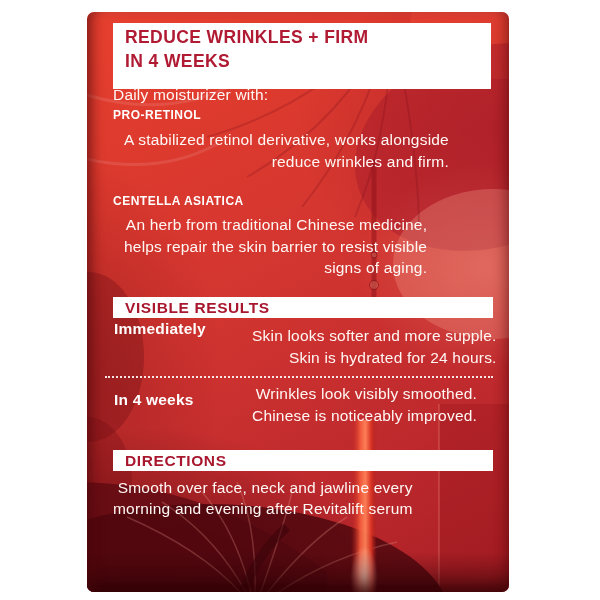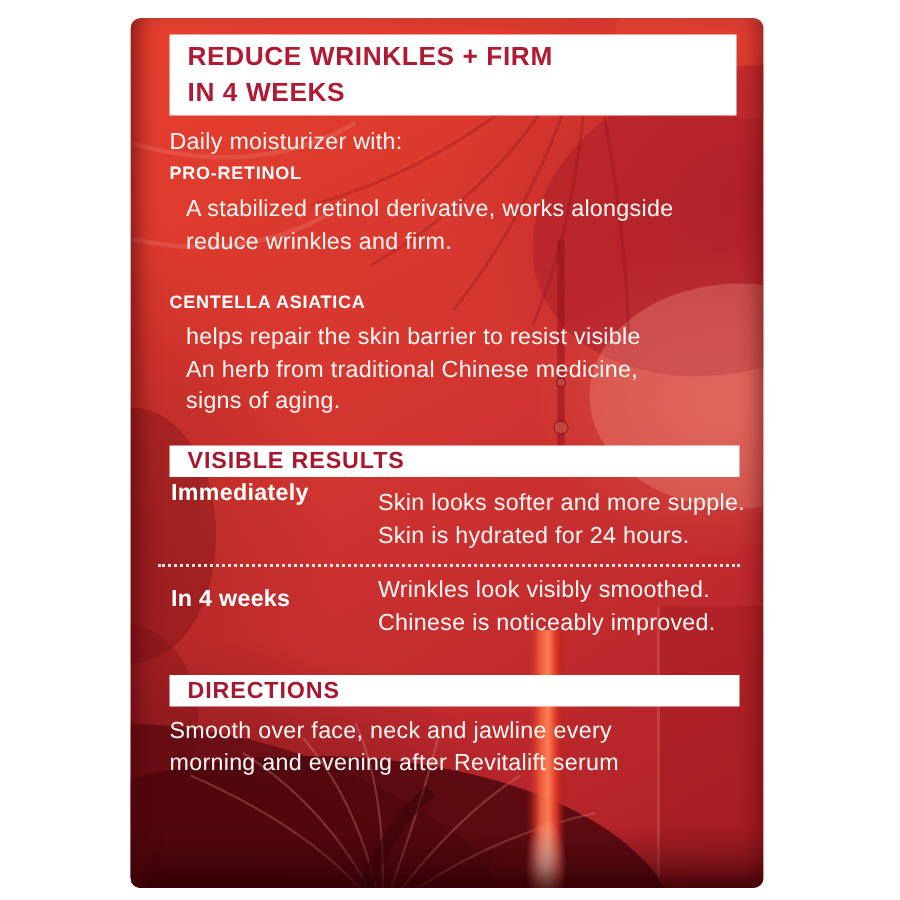--- a/index.html
+++ b/index.html
@@ -22,25 +22,25 @@
     content:"";position:absolute;inset:0;border-radius:inherit;pointer-events:none;
     box-shadow:
       inset 12px 0 14px -8px rgba(80,6,12,0.60),
       inset -10px 0 14px -8px rgba(80,6,12,0.45),
       inset 0 -12px 18px -8px rgba(40,3,6,0.70),
       inset 0 5px 10px -8px rgba(255,205,195,0.28);
   }
   .art{position:absolute;inset:0;width:422px;height:580px;}
   .abs{position:absolute;}
   .claim{
-    left:26px;top:11px;width:378px;height:54px;background:#ffffff;
+    left:26px;top:11px;width:378px;height:66px;background:#ffffff;
     color:#b01a33;font-weight:bold;font-size:17.5px;line-height:24px;
     padding:2px 0 0 12px;letter-spacing:.4px;box-sizing:border-box;
   }
-  .wtext{color:#fff7f4;font-size:15.5px;letter-spacing:.2px;}
+  .wtext{color:#fff7f4;font-size:15.5px;letter-spacing:.2px;text-align:right;}
   .lead{left:26px;top:74px;}
   .ingname{left:26px;font-weight:bold;font-size:12px;letter-spacing:.5px;color:#ffffff;}
   .inglines{left:37px;line-height:21.5px;}
   .bar{
     left:26px;width:380px;height:21px;background:#ffffff;color:#a8172e;
     font-weight:bold;font-size:15.5px;line-height:21px;letter-spacing:.6px;
     padding-left:12px;box-sizing:border-box;
   }
   .rowlabel{left:27px;font-weight:bold;font-size:15.5px;color:#ffffff;letter-spacing:.2px;}
   .rowlines{left:150px;line-height:22px;margin-left:15px;}
@@ -125,22 +125,22 @@
     <div class="abs wtext lead">Daily moisturizer with:</div>
 
     <div class="abs ingname" style="top:96px">PRO-RETINOL</div>
     <div class="abs wtext inglines" style="top:117px">
       <div>A stabilized retinol derivative, works alongside</div>
       <div>reduce wrinkles and firm.</div>
     </div>
 
     <div class="abs ingname" style="top:182px">CENTELLA ASIATICA</div>
     <div class="abs wtext inglines" style="top:202px">
+      <div>An herb from traditional Chinese medicine,</div>
       <div>helps repair the skin barrier to resist visible</div>
-      <div>An herb from traditional Chinese medicine,</div>
       <div>signs of aging.</div>
     </div>
 
     <div class="abs bar" style="top:285px">
       <span>VISIBLE RESULTS</span>
     </div>
 
     <div class="abs rowlabel" style="top:308px">Immediately</div>
     <div class="abs wtext rowlines" style="top:313px">
       <div>Skin looks softer and more supple.</div>

